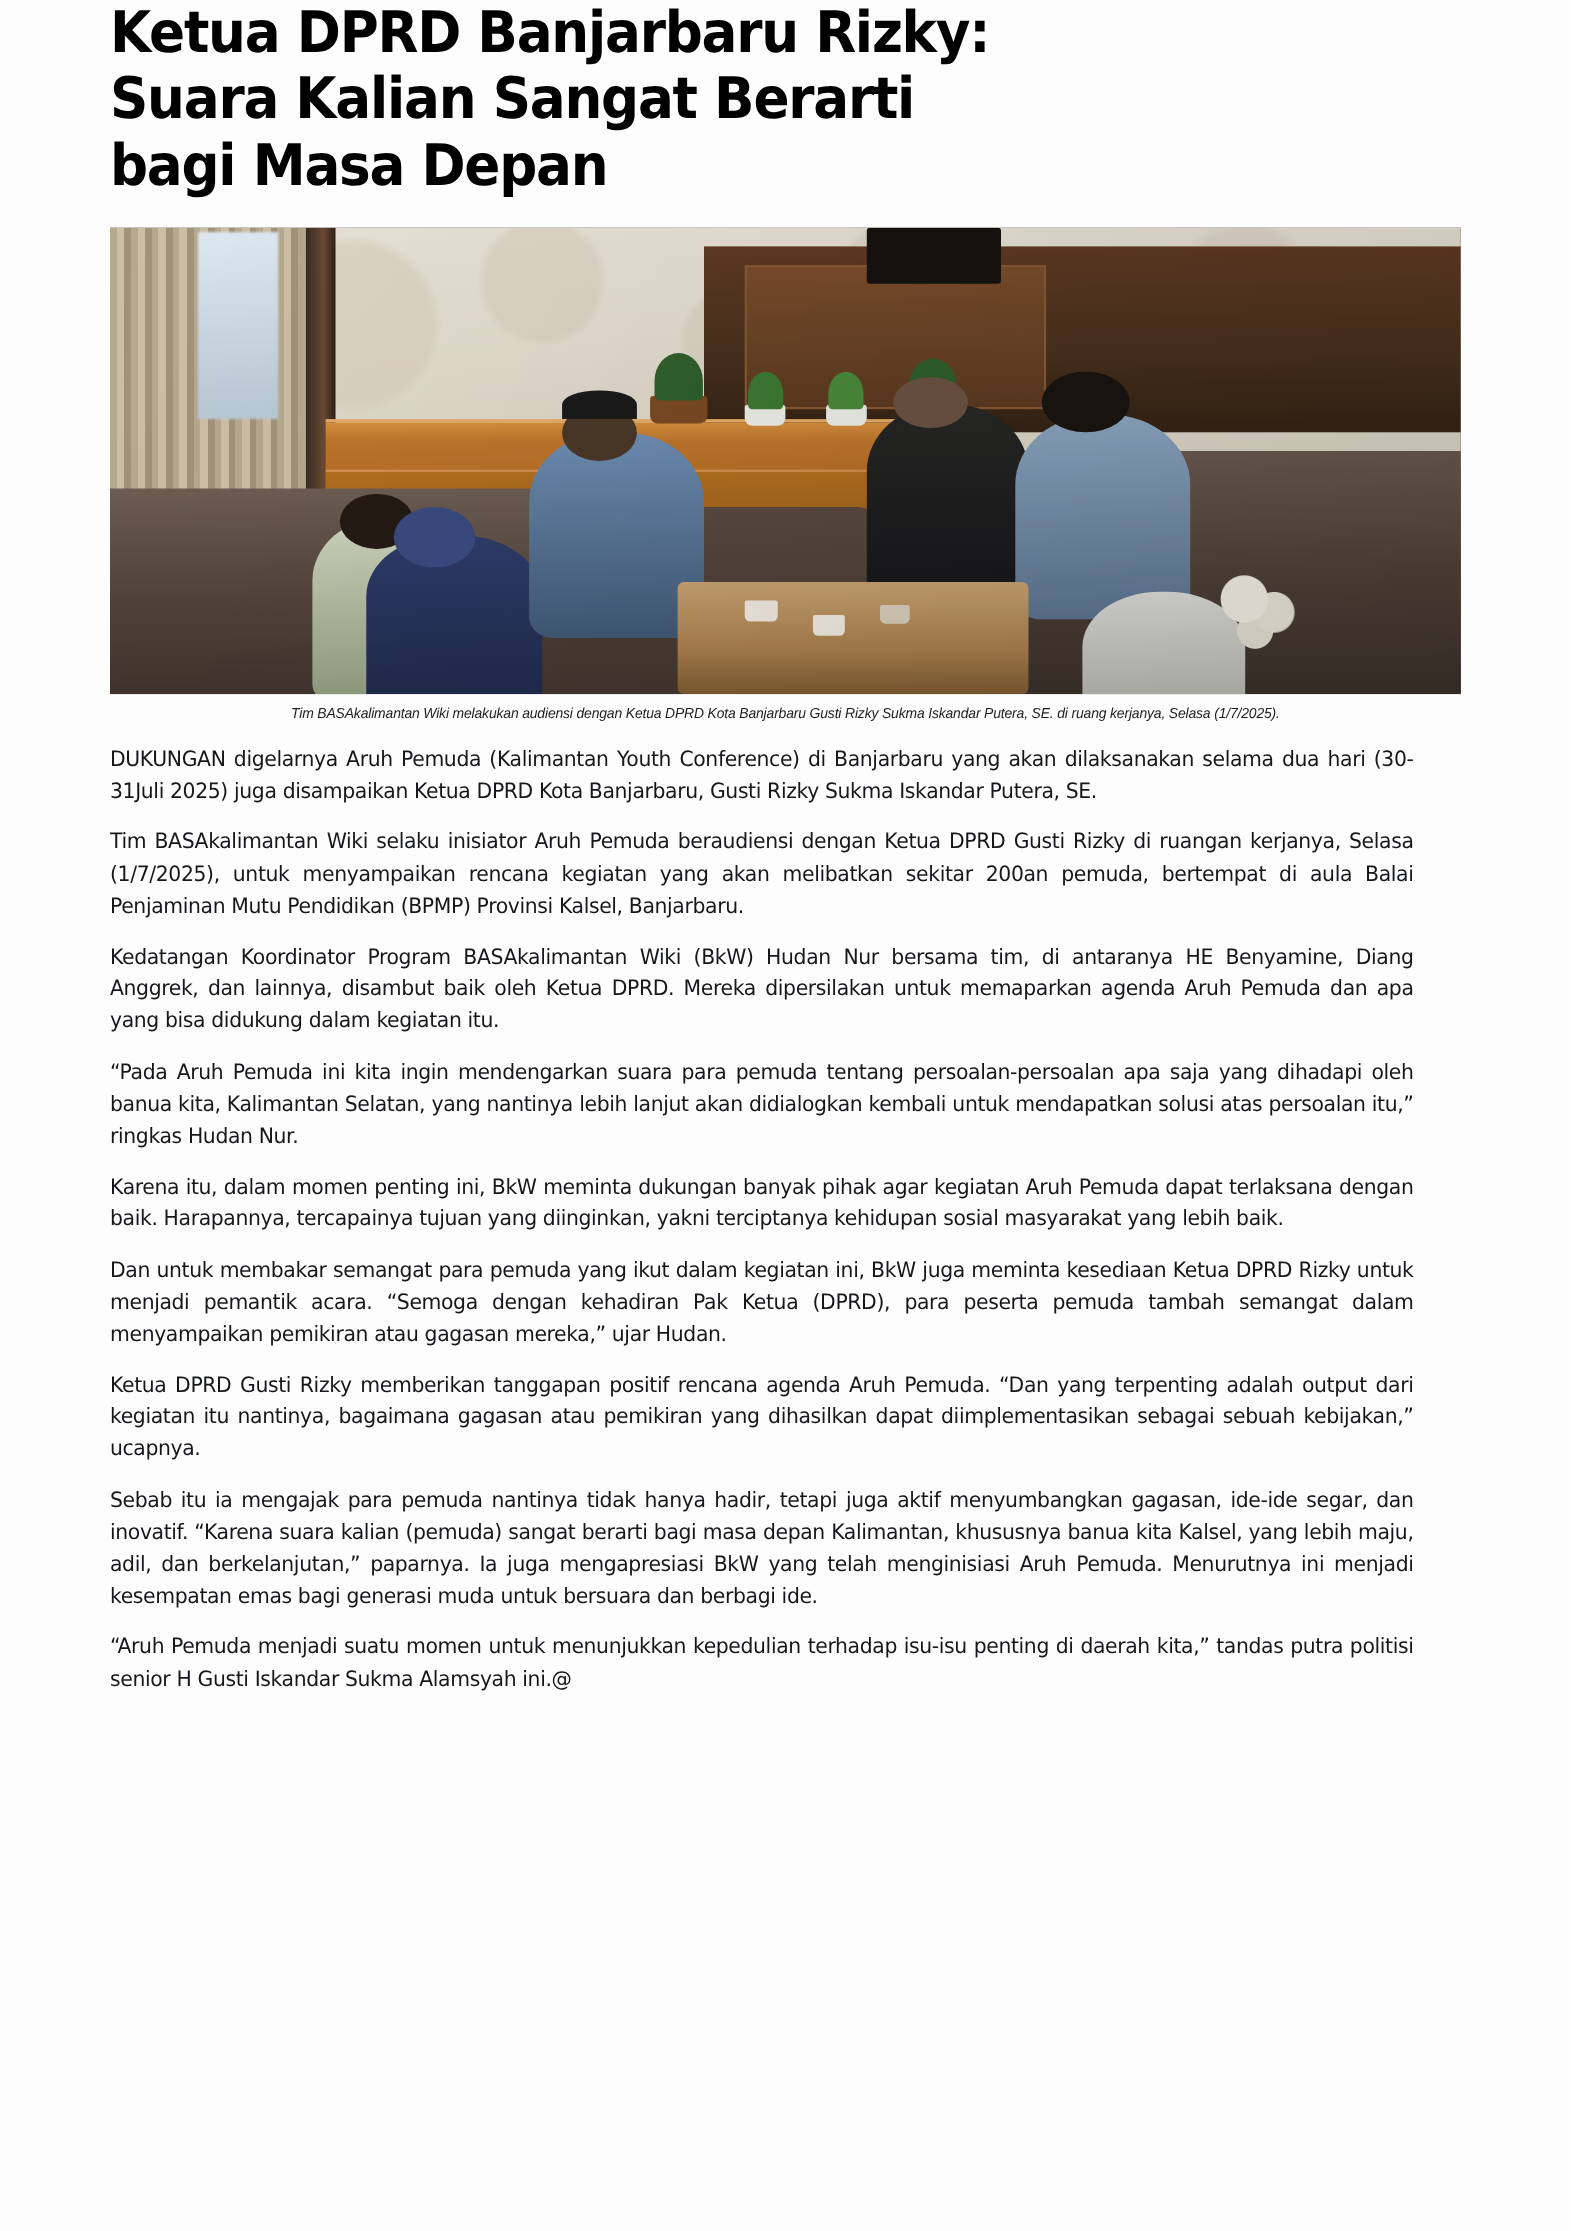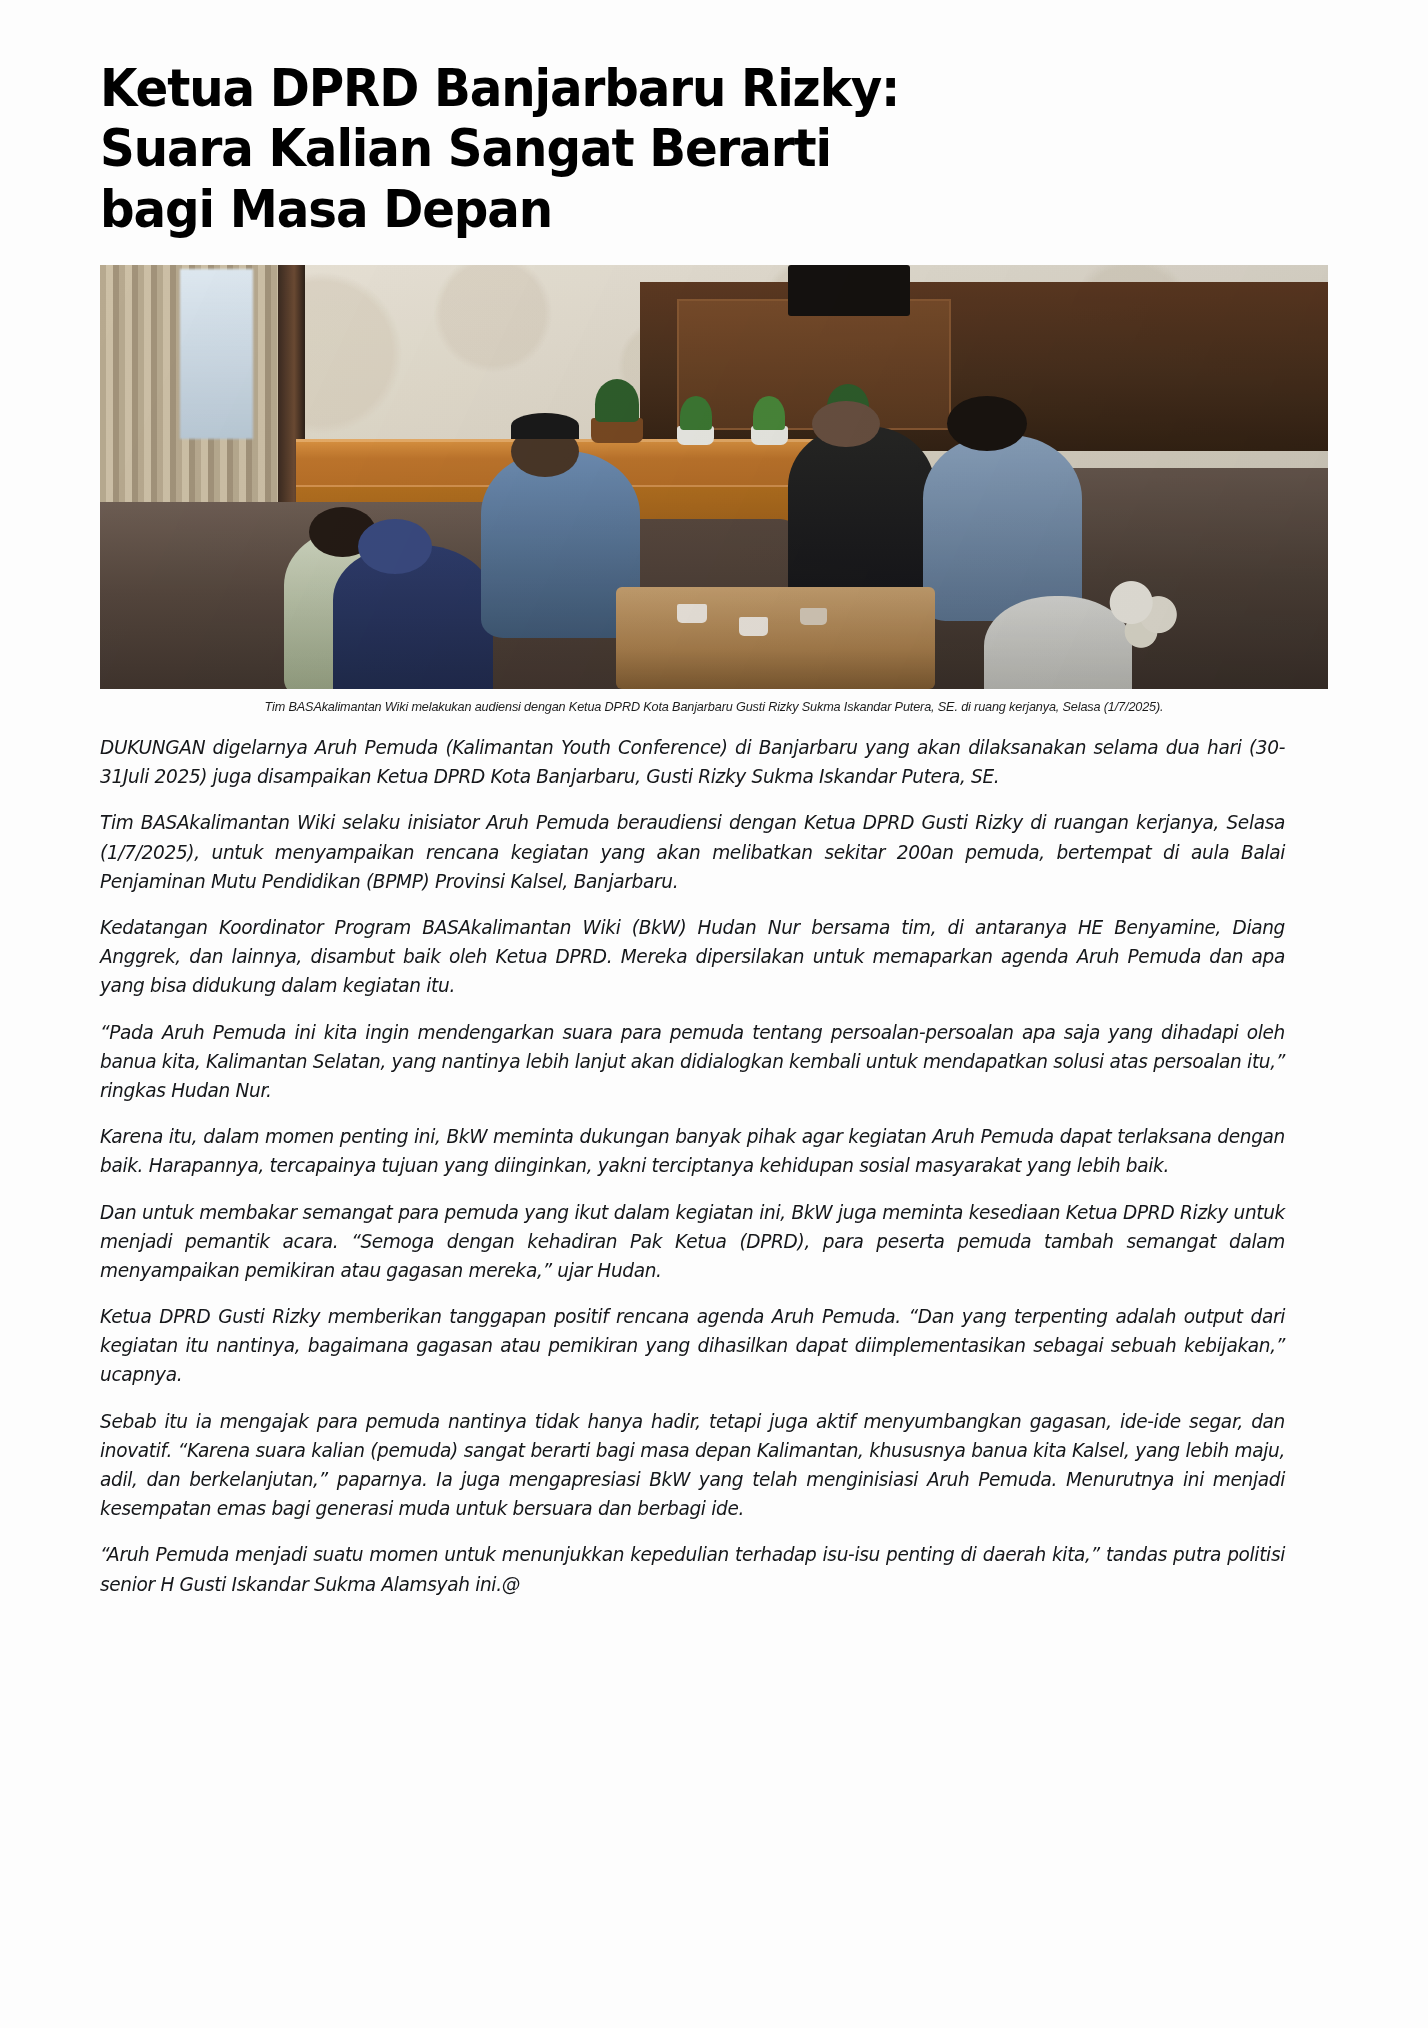--- a/index.html
+++ b/index.html
@@ -21,21 +21,20 @@
     height: 2028px;
     background: #fdfdfd;
     box-sizing: border-box;
     padding: 0 60px;
   }
 
   .content {
     position: relative;
     width: 1228px;
     margin: 0 auto;
-    padding-top: 58px;
   }
 
   
   .headline {
     font-family: "DejaVu Sans", sans-serif;
     font-weight: 700;
     font-size: 52px;
     line-height: 1.16;
     letter-spacing: -1.2px;
     color: #000000;
@@ -195,21 +194,20 @@
     line-height: 1.3;
     color: #1d1d1d;
     text-align: center;
     letter-spacing: -0.15px;
     transform: scaleX(0.96);
   }
 
   
   .body {
     margin-top: 18px;
-    font-style: italic;
   }
   .body p {
     margin: 0 0 17px 0;
     font-family: "DejaVu Sans", sans-serif;
     font-size: 19.2px;
     line-height: 1.52;
     text-align: justify;
     color: #15171a;
     letter-spacing: -0.35px;
     transform: scaleX(0.965);

